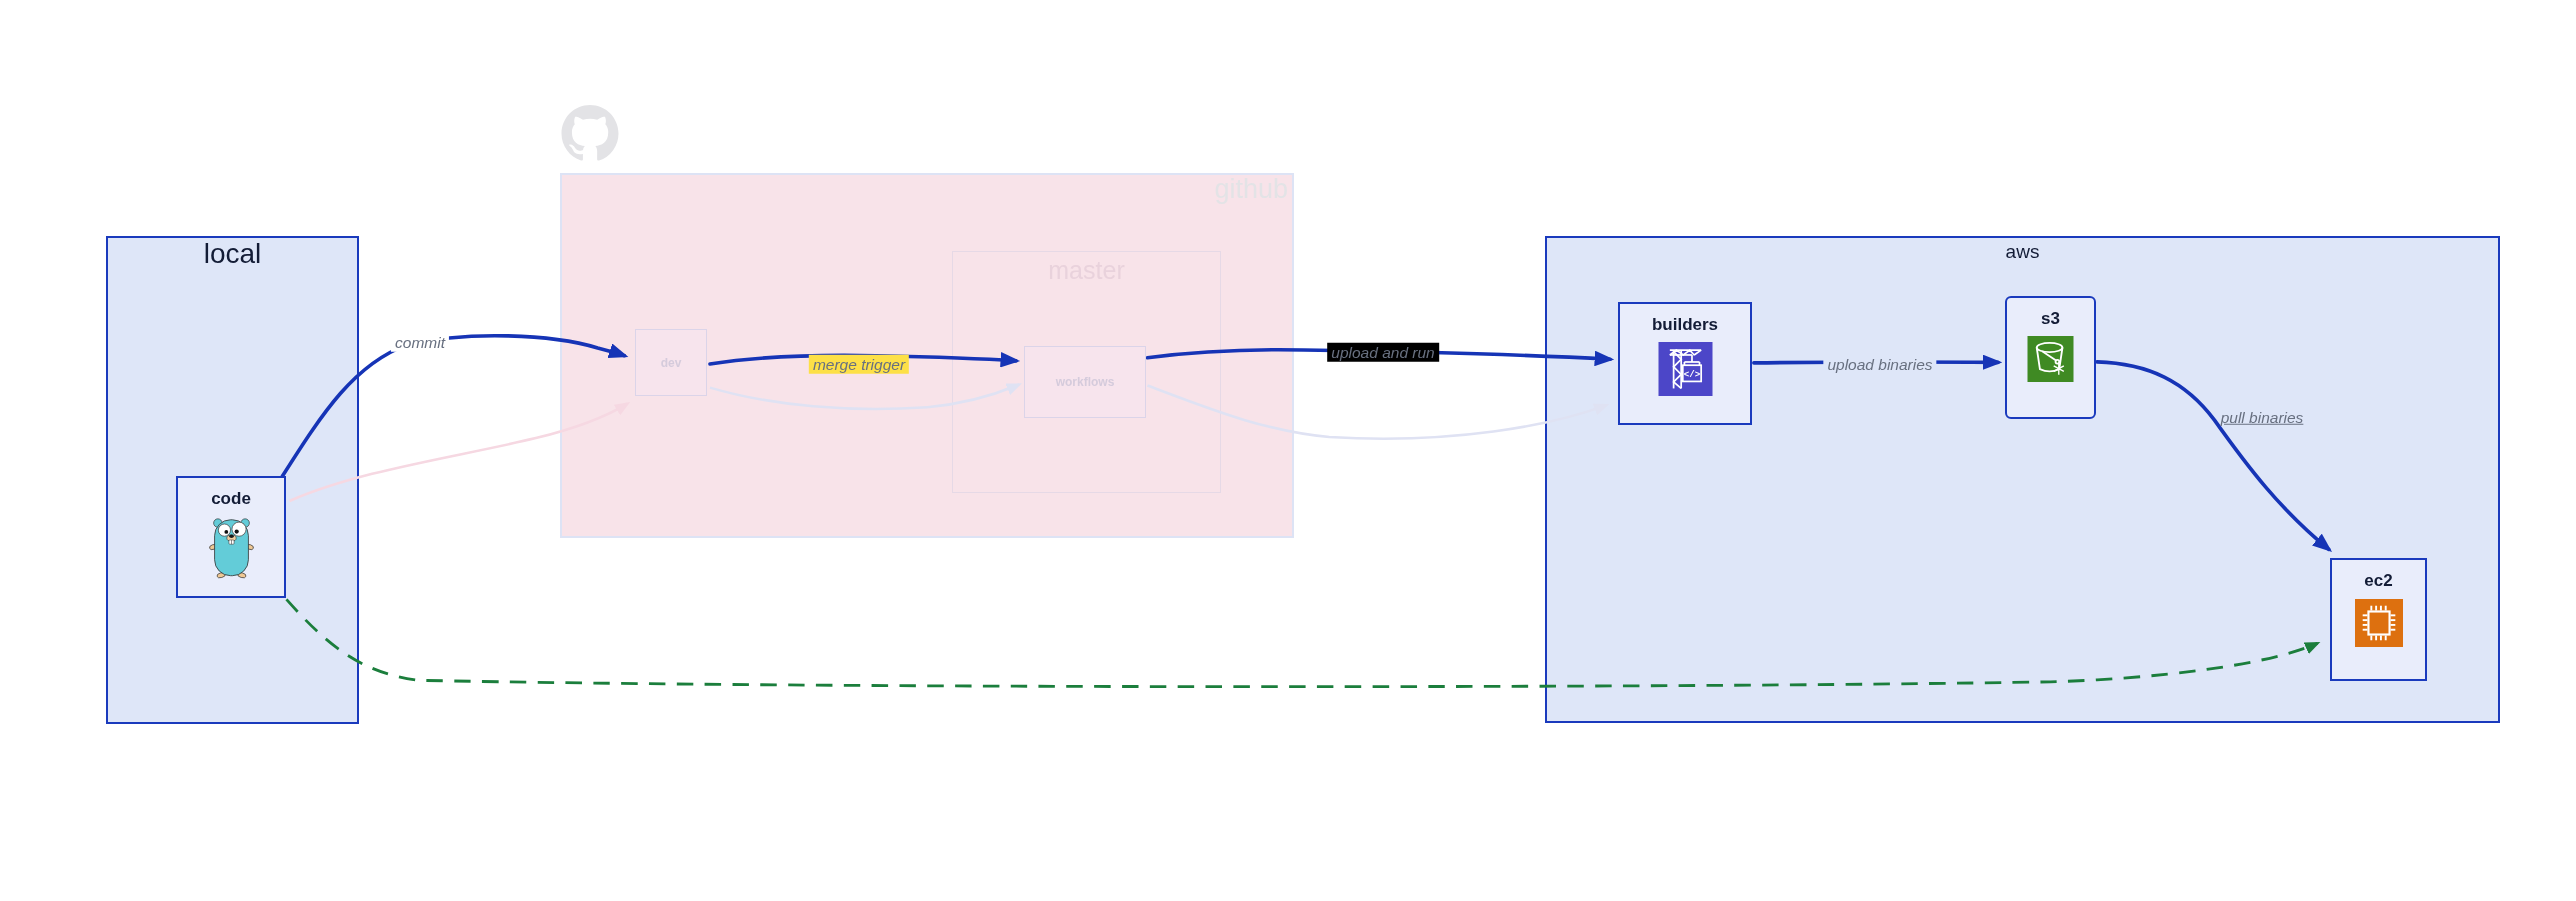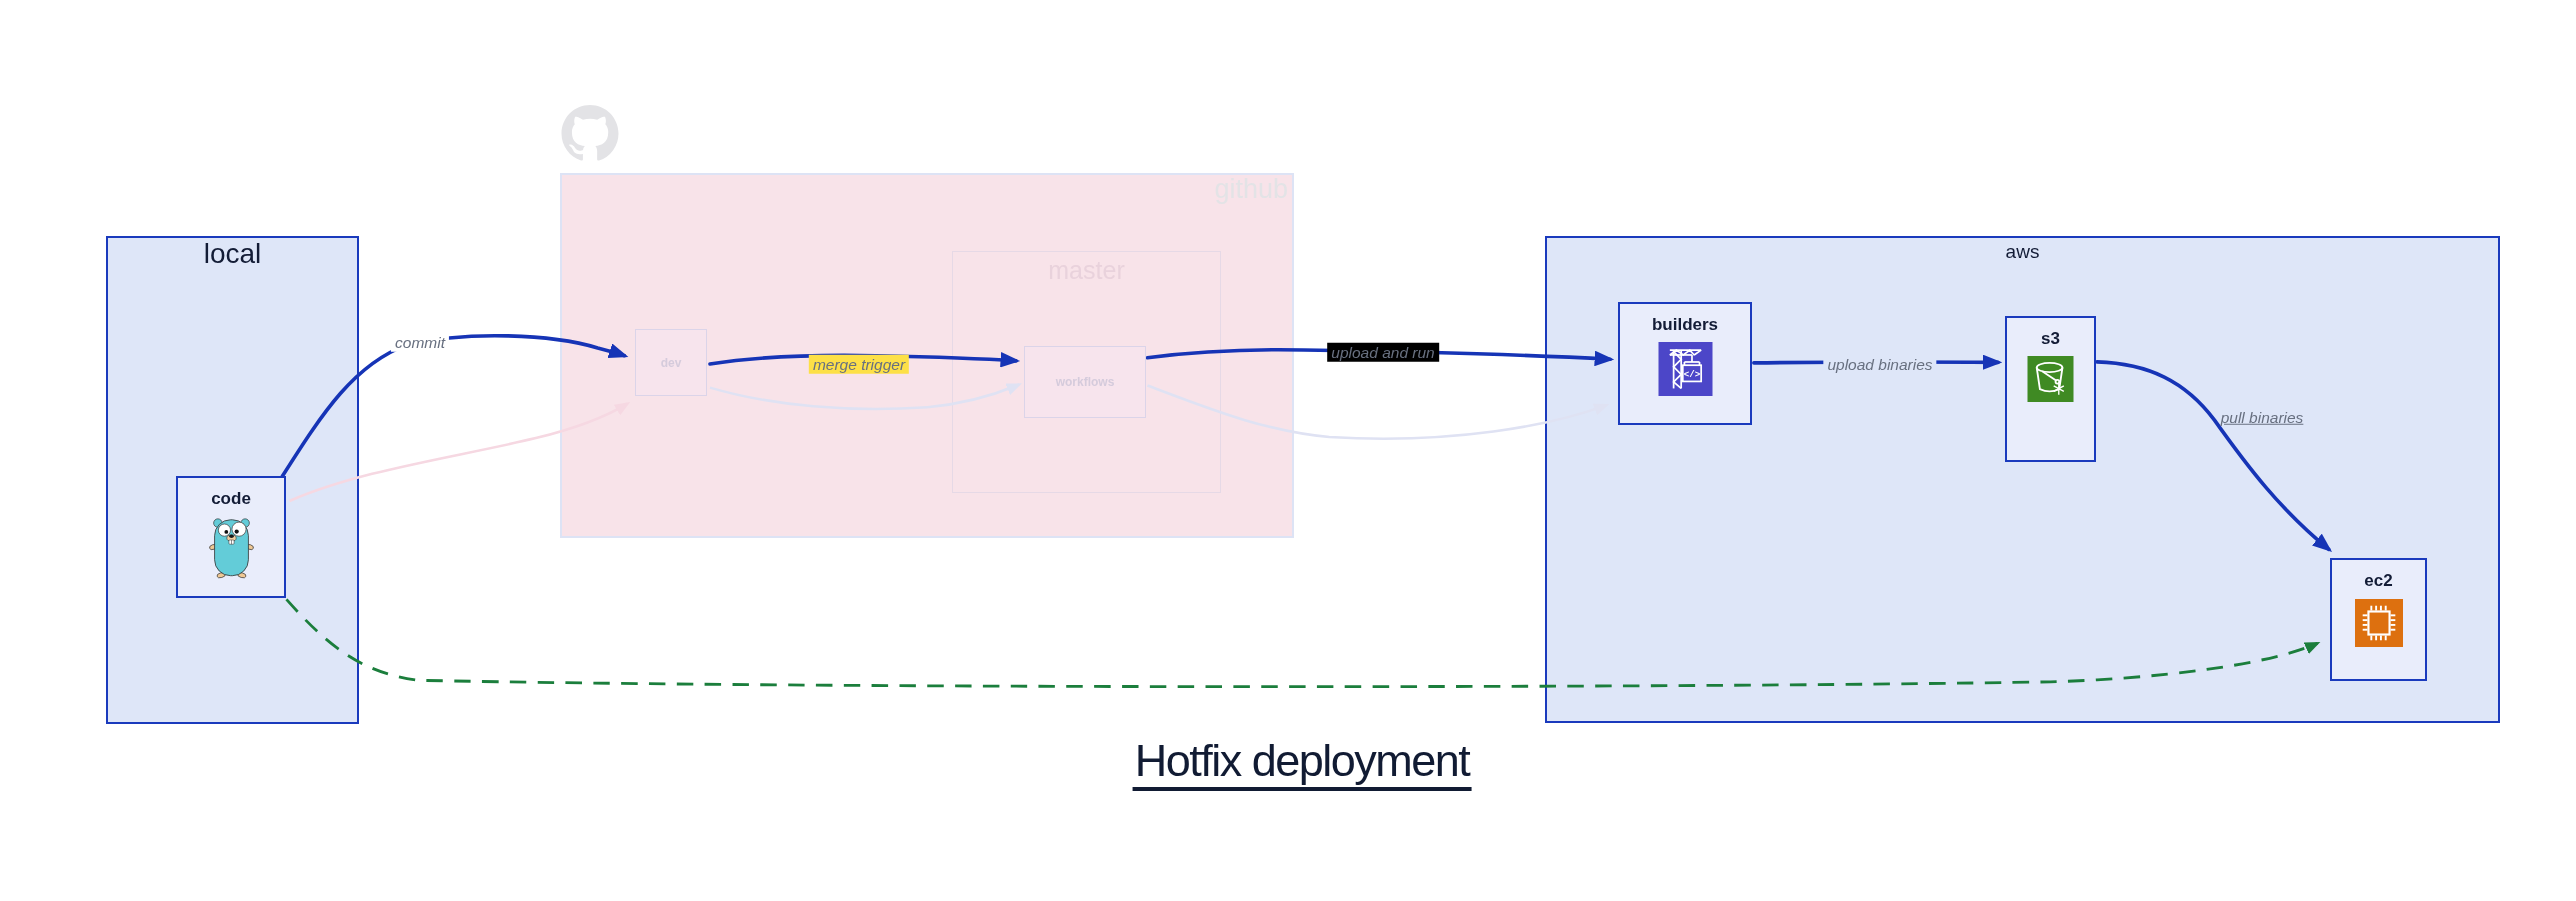--- a/index.html
+++ b/index.html
@@ -21,21 +21,21 @@
   .lbl-master{left:952px;width:269px;top:220px;font-size:25px;color:#e9d2dc;}
 
   
   .node{position:absolute;box-sizing:border-box;display:flex;flex-direction:column;align-items:center;}
   .node-strong{background:#e9edfb;border:2.1px solid #1a3abd;}
   .node-faded{background:#f7e4ed;border:1.5px solid #dbd4e9;justify-content:center;}
   .node-code{left:176px;top:476px;width:110px;height:122px;}
   .node-dev{left:635px;top:329px;width:72px;height:67px;}
   .node-workflows{left:1024px;top:346px;width:122px;height:72px;}
   .node-builders{left:1618px;top:302px;width:134px;height:123px;}
-  .node-s3{left:2005px;top:316px;width:91px;height:146px;}
+  .node-s3{left:2005px;top:296px;width:91px;height:123px;border-radius:6px;}
   .node-ec2{left:2330px;top:558px;width:97px;height:123px;}
   .nlabel{font-size:17px;font-weight:bold;color:#131c36;margin-top:12.4px;line-height:1;}
   .nlabel-faded{font-size:12px;font-weight:bold;color:#d5cbdc;margin:0;}
   .icon-wrap{margin-top:8.2px;}
   .icon-tile{display:block;}
 
   
   .edges{position:absolute;left:0;top:0;width:2604px;height:902px;pointer-events:none;}
 
   
@@ -203,16 +203,15 @@
       </svg>
     </div>
   </div>
 
   <span class="elabel el-commit">commit</span>
   <span class="elabel el-merge">merge trigger</span>
   <span class="elabel el-uploadrun">upload and run</span>
   <span class="elabel el-uploadbin">upload binaries</span>
   <span class="elabel el-pullbin">pull binaries</span>
 
-  <div class="title">Hotfix deployment</div>
 
 </div>
 
 
 </body></html>

